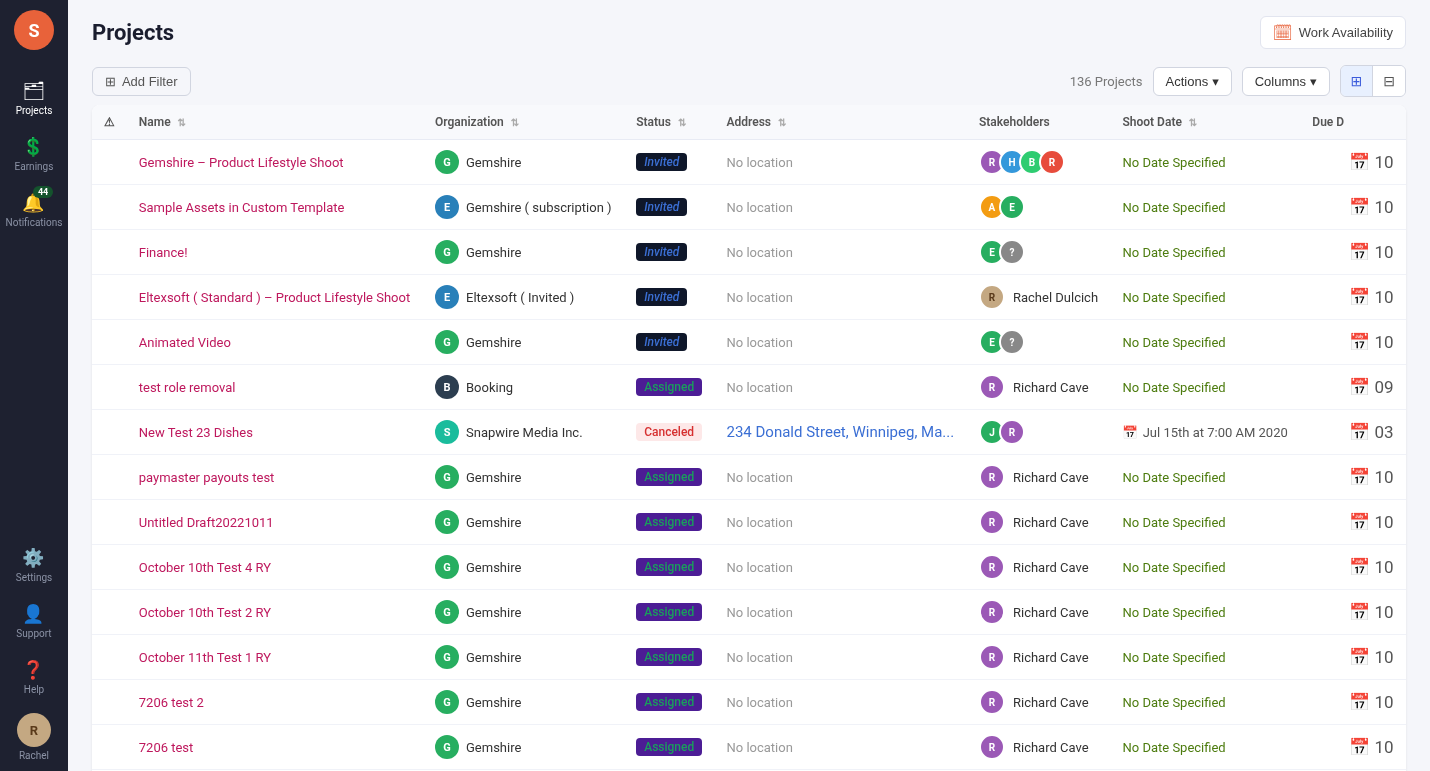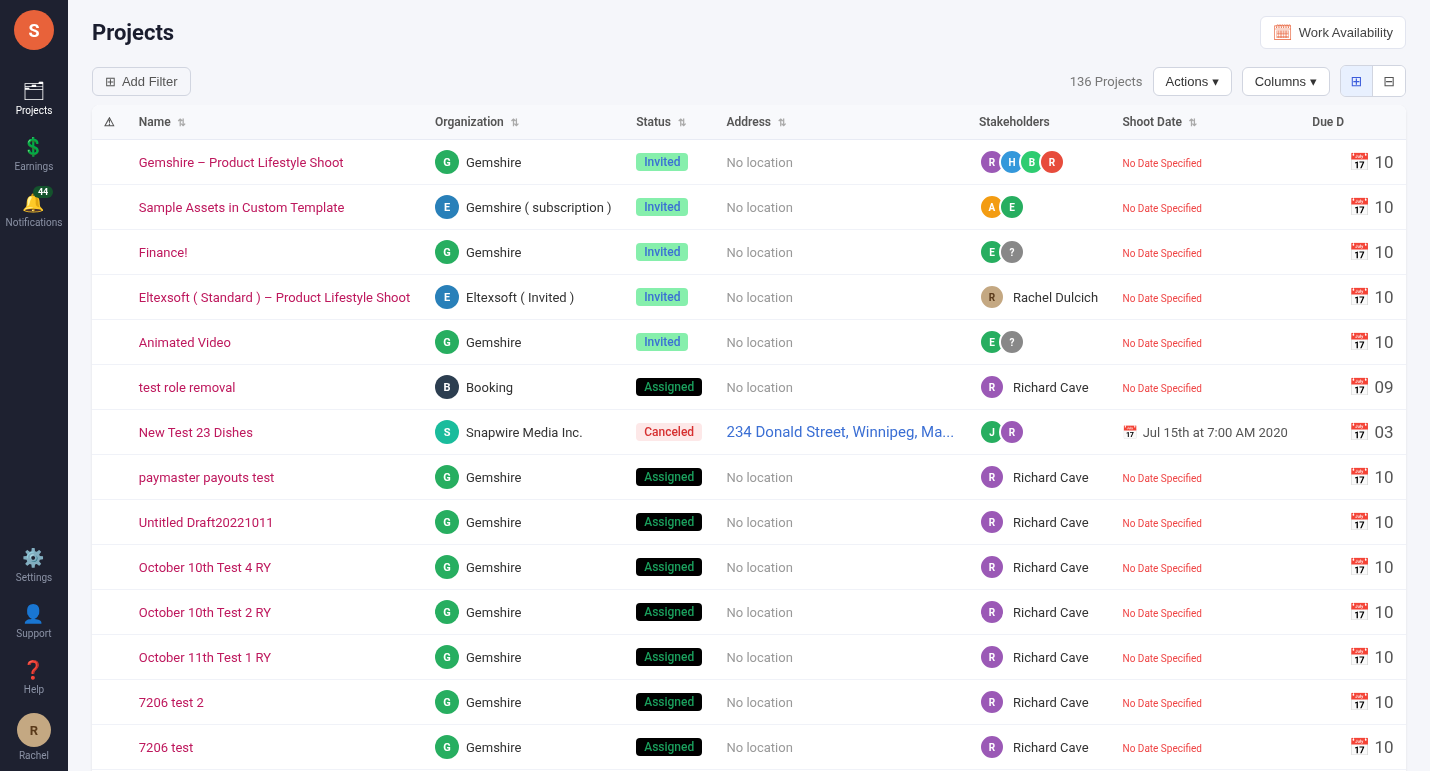--- a/index.html
+++ b/index.html
@@ -128,42 +128,42 @@
       width: 24px; height: 24px; border-radius: 50%;
       display: flex; align-items: center; justify-content: center;
       color: white; font-weight: bold; font-size: 11px; flex-shrink: 0;
     }
     .org-name { color: #333; font-size: 13px; }
 
     .status-badge {
       display: inline-block; padding: 2px 8px; border-radius: 4px;
       font-size: 12px; font-weight: 500;
     }
-    .status-invited { background: #86efac; color: #3b6fd4; }
-    .status-assigned { background: #000000; color: #1a9e5c; }
+    .status-invited { background: #0f172a; color: #3b6fd4; font-style: italic; }
+    .status-assigned { background: #4c1d95; color: #1a9e5c; }
     .status-canceled { background: #fde8e8; color: #d63030; }
 
     .no-location { color: #999; font-size: 13px; }
     .location-link { color: #3b6fd4; font-size: 15px; text-decoration: none; }
 
     .stakeholders-cell { display: flex; align-items: center; }
     .avatar-stack { display: flex; }
     .avatar-small {
       width: 26px; height: 26px; border-radius: 50%;
       border: 2px solid white; margin-left: -6px;
       display: flex; align-items: center; justify-content: center;
       font-size: 10px; font-weight: bold; color: white;
       flex-shrink: 0;
     }
     .avatar-small:first-child { margin-left: 0; }
 
     .stakeholder-name { font-size: 13px; color: #333; margin-left: 8px; }
 
     .shoot-date { color: #555; font-size: 13px; white-space: nowrap; }
-    .no-date { color: #ef4444; font-size: 10px; white-space: nowrap; }
+    .no-date { color: #4d7c0f; font-size: 13px; white-space: nowrap; }
 
     .due-cell { color: #555; font-size: 17px; white-space: nowrap; margin-left: 37px; }
     .cal-icon { color: #888; margin-right: 4px; }
   </style>
 </head>
 <body>
 
 <nav class="sidebar">
   <div class="sidebar-logo">
     <span>S</span>

